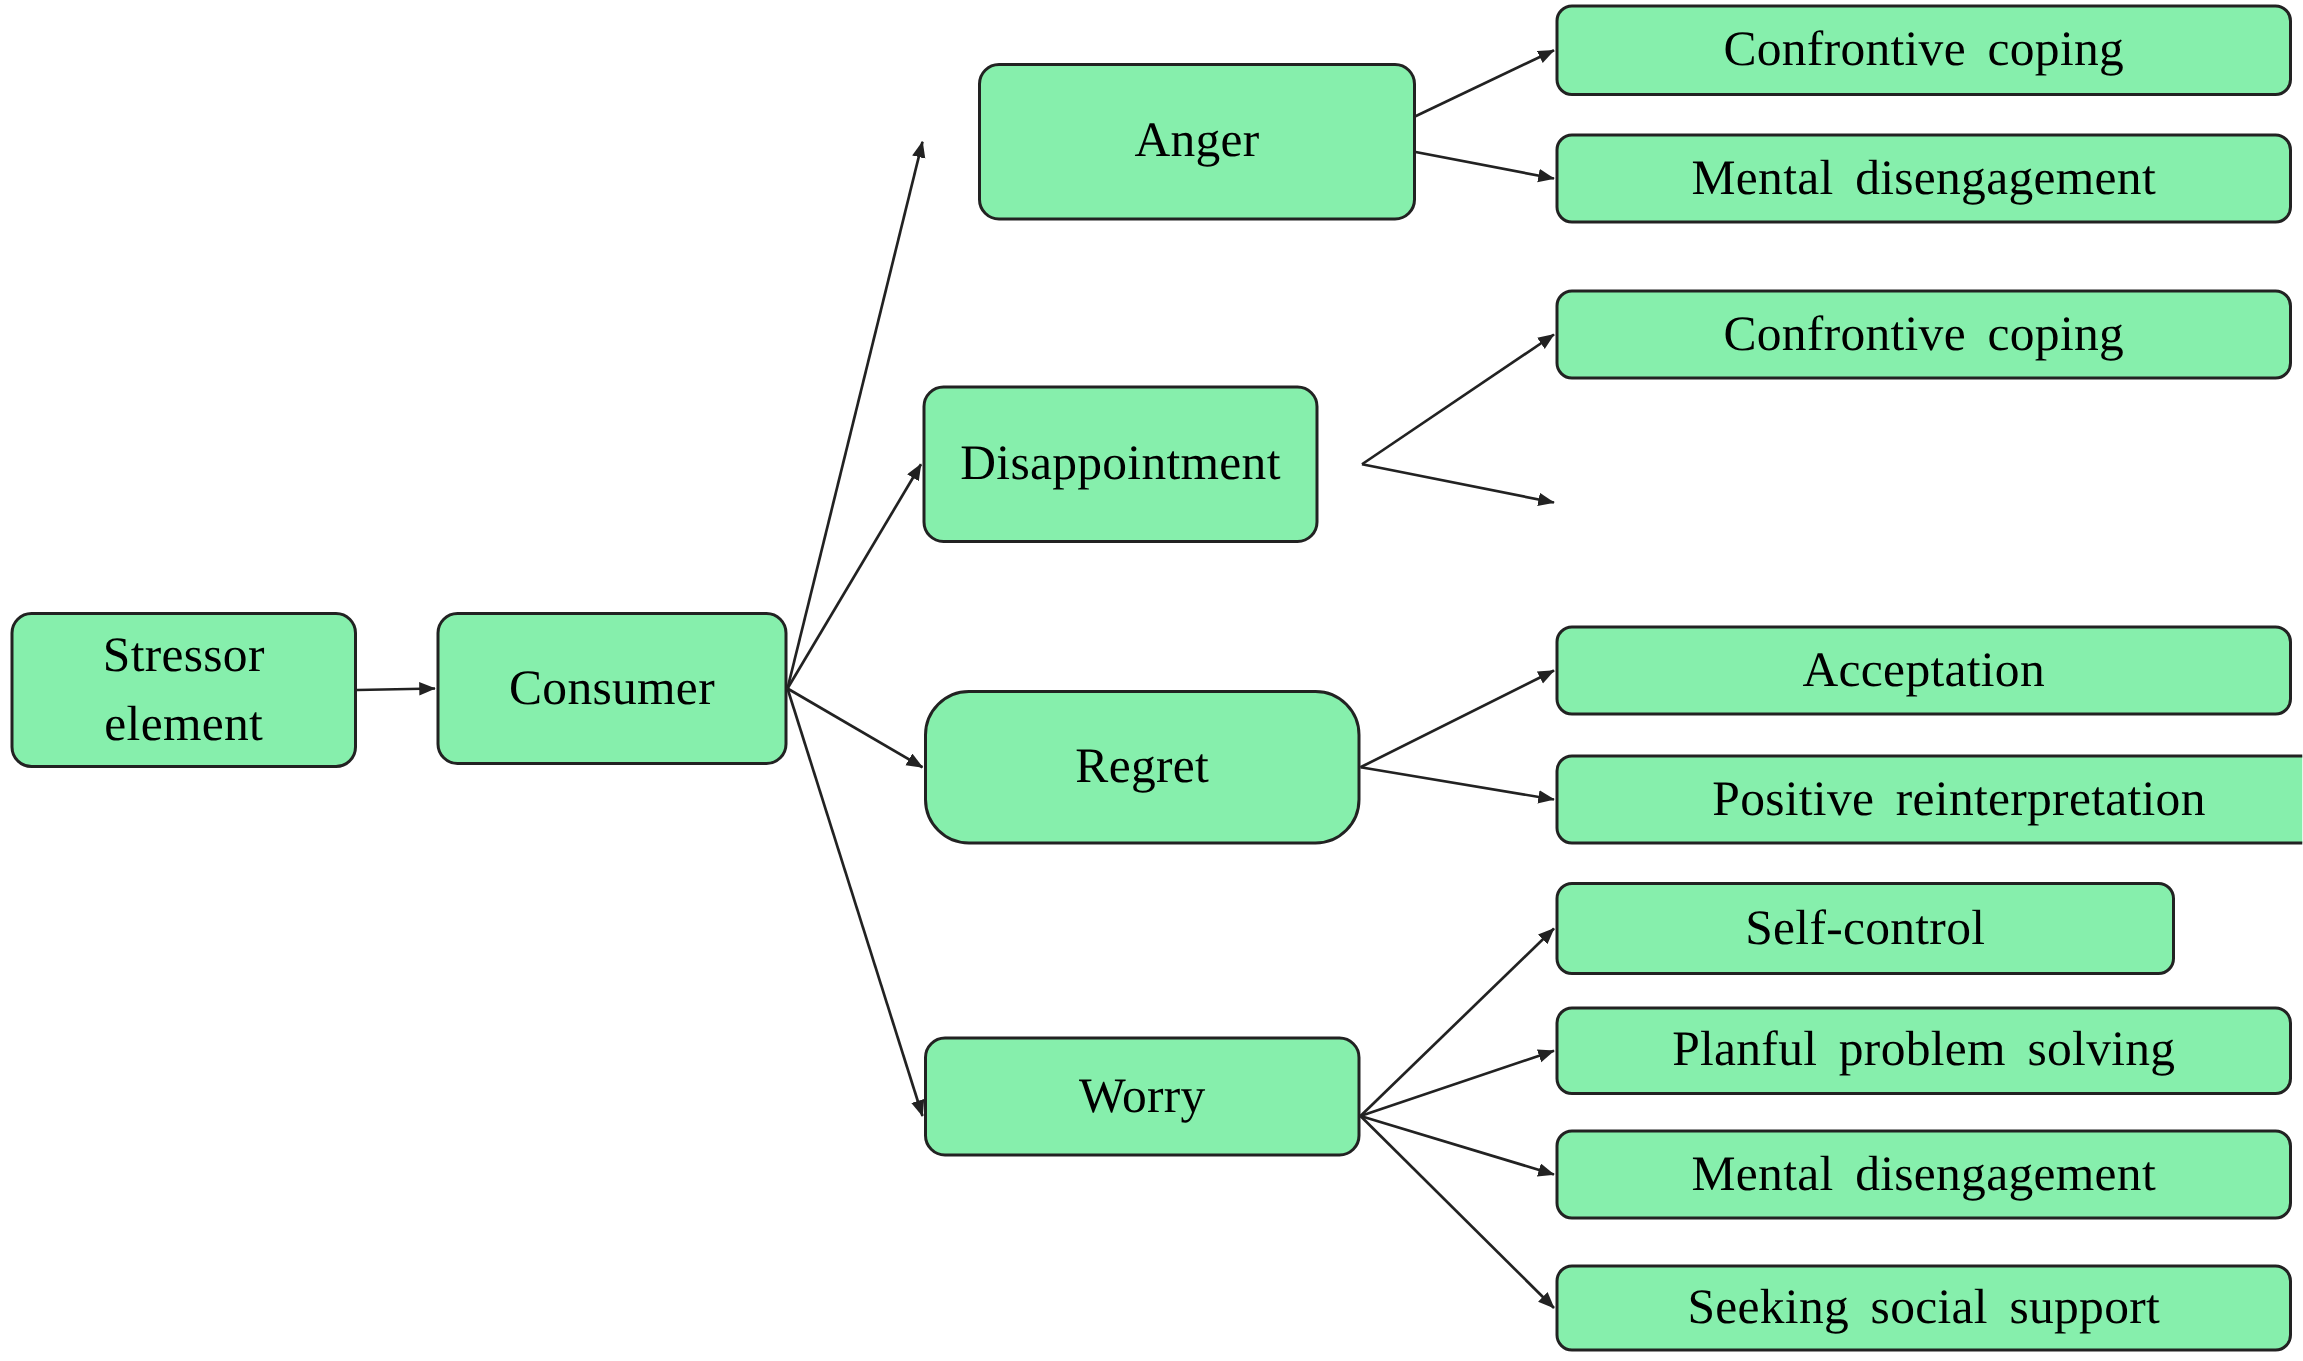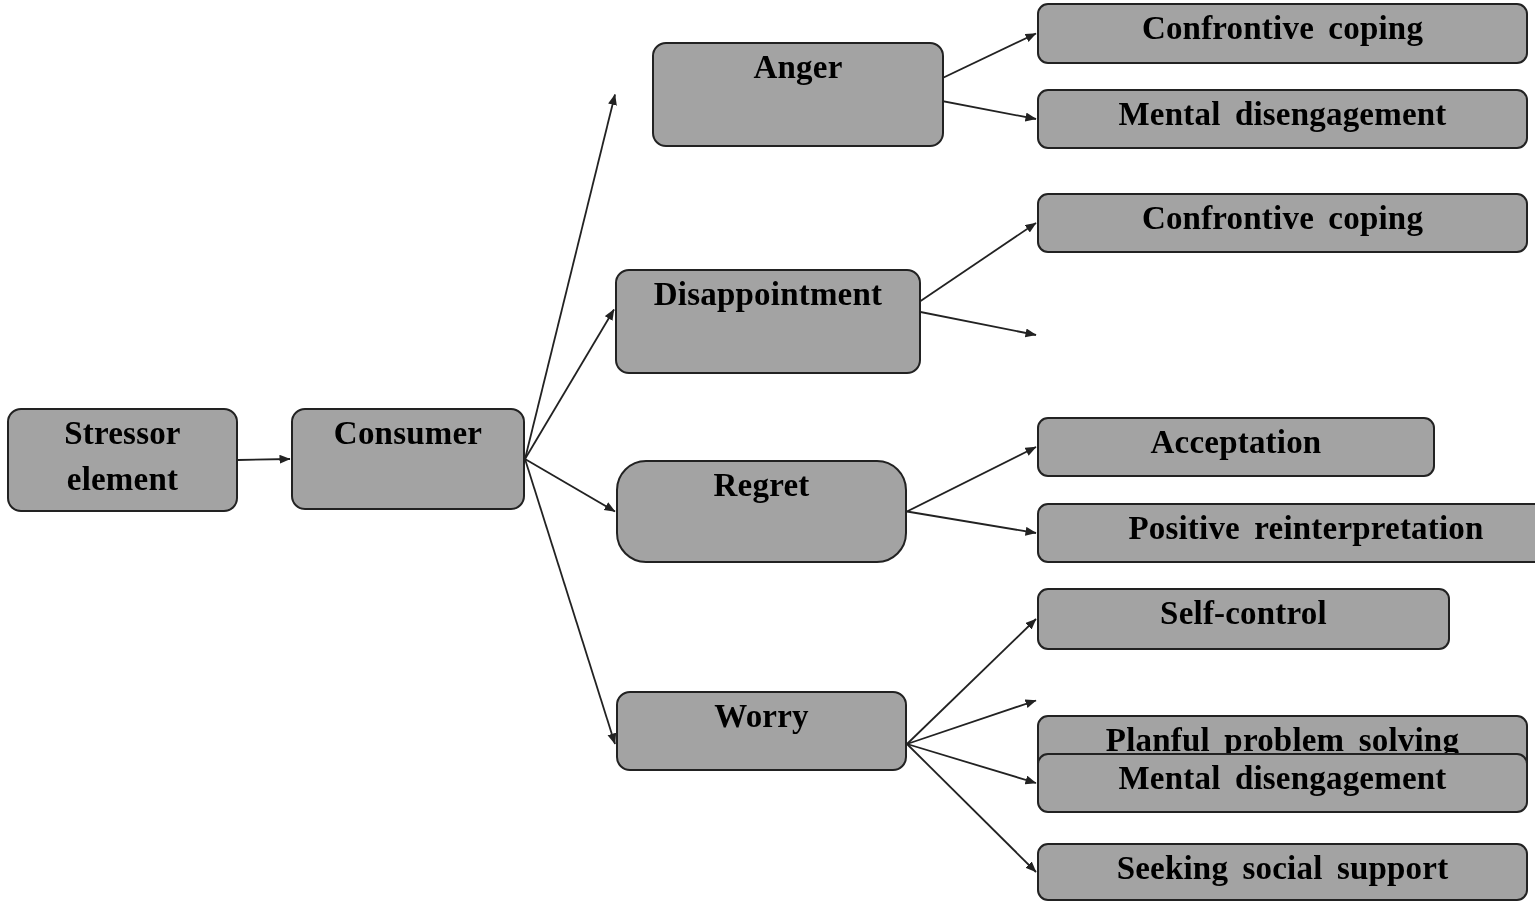--- a/index.html
+++ b/index.html
@@ -21,54 +21,54 @@
     left: 0;
     top: 0;
     width: 1535px;
     height: 907px;
     z-index: 1;
   }
   .node {
     position: absolute;
     z-index: 2;
     box-sizing: border-box;
-    background: #a3a3a3;
+    background: #86efac;
     border: 2px solid #222222;
     display: flex;
+    align-items: center;
     justify-content: center;
     text-align: center;
-    font-weight: bold;
   }
   .node .label {
     font-size: 33px;
     line-height: 1.4;
     white-space: pre-line;
     word-spacing: 0.18em;
     letter-spacing: 0.2px;
     padding: 0 8px;
   }
   
   .tall { border-radius: 14px; }
   
   .thin { border-radius: 11px; }
 
   .n-stressor        { left: 7px;    top: 408px; width: 231px; height: 104px; }
   .n-consumer        { left: 291px;  top: 408px; width: 234px; height: 102px; }
   .n-anger           { left: 652px;  top: 42px;  width: 292px; height: 105px; }
-  .n-disappointment  { left: 615px;  top: 269px; width: 306px; height: 105px; }
+  .n-disappointment  { left: 615px;  top: 257px; width: 264px; height: 105px; }
   .n-regret          { left: 616px;  top: 460px; width: 291px; height: 103px; border-radius: 30px; }
   .n-worry           { left: 616px;  top: 691px; width: 291px; height: 80px; }
   .n-confrontive1    { left: 1037px; top: 3px;   width: 491px; height: 61px;  }
   .n-mental1         { left: 1037px; top: 89px;  width: 491px; height: 60px;  }
   .n-confrontive2    { left: 1037px; top: 193px; width: 491px; height: 60px;  }
   .n-mentalbehav     { left: 1037px; top: 283px; width: 491px; height: 104px; }
-  .n-acceptation     { left: 1037px; top: 417px; width: 398px; height: 60px;  }
+  .n-acceptation     { left: 1037px; top: 417px; width: 491px; height: 60px;  }
   .n-positive        { left: 1037px; top: 503px; width: 538px; height: 60px;  }
   .n-selfcontrol     { left: 1037px; top: 588px; width: 413px; height: 62px;  }
-  .n-planful         { left: 1037px; top: 671px; width: 491px; height: 59px; margin-top: 44px;  }
+  .n-planful         { left: 1037px; top: 671px; width: 491px; height: 59px;  }
   .n-mental2         { left: 1037px; top: 753px; width: 491px; height: 60px;  }
   .n-seeking         { left: 1037px; top: 843px; width: 491px; height: 58px;  }
 </style>
 </head>
 <body>
 
 <div class="canvas">
 
   <svg id="edges" xmlns="http://www.w3.org/2000/svg">
     <defs>

